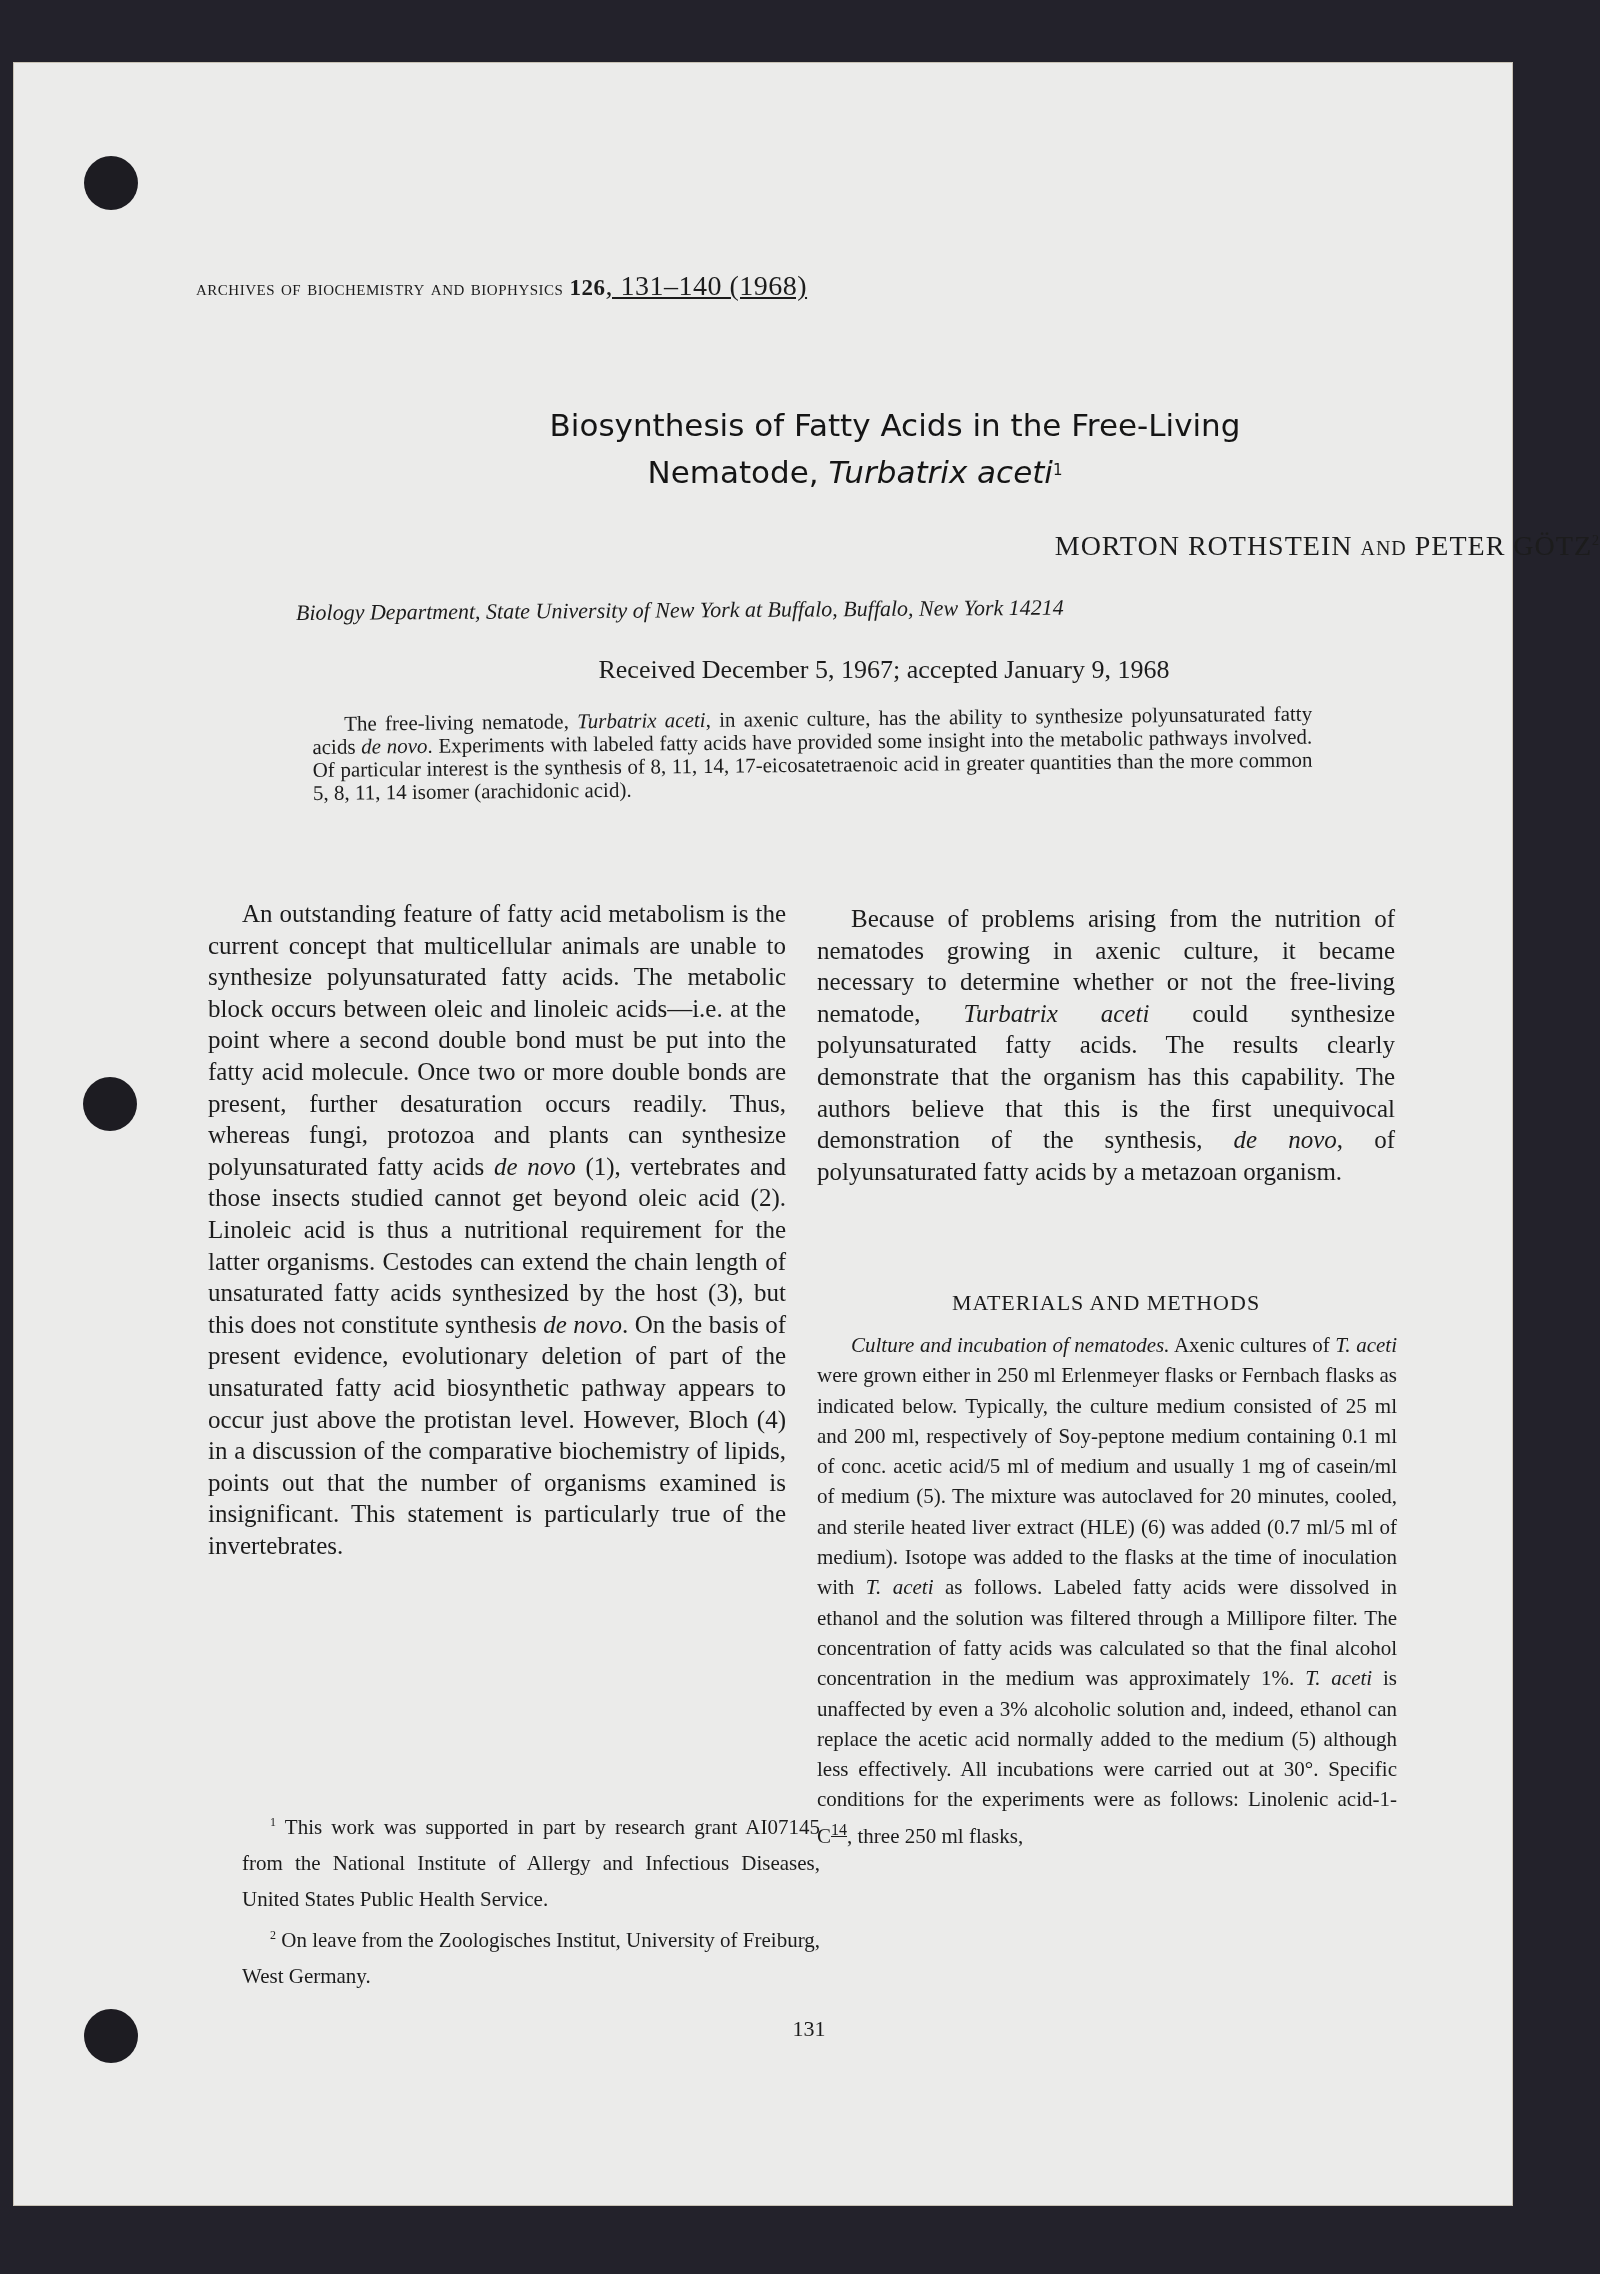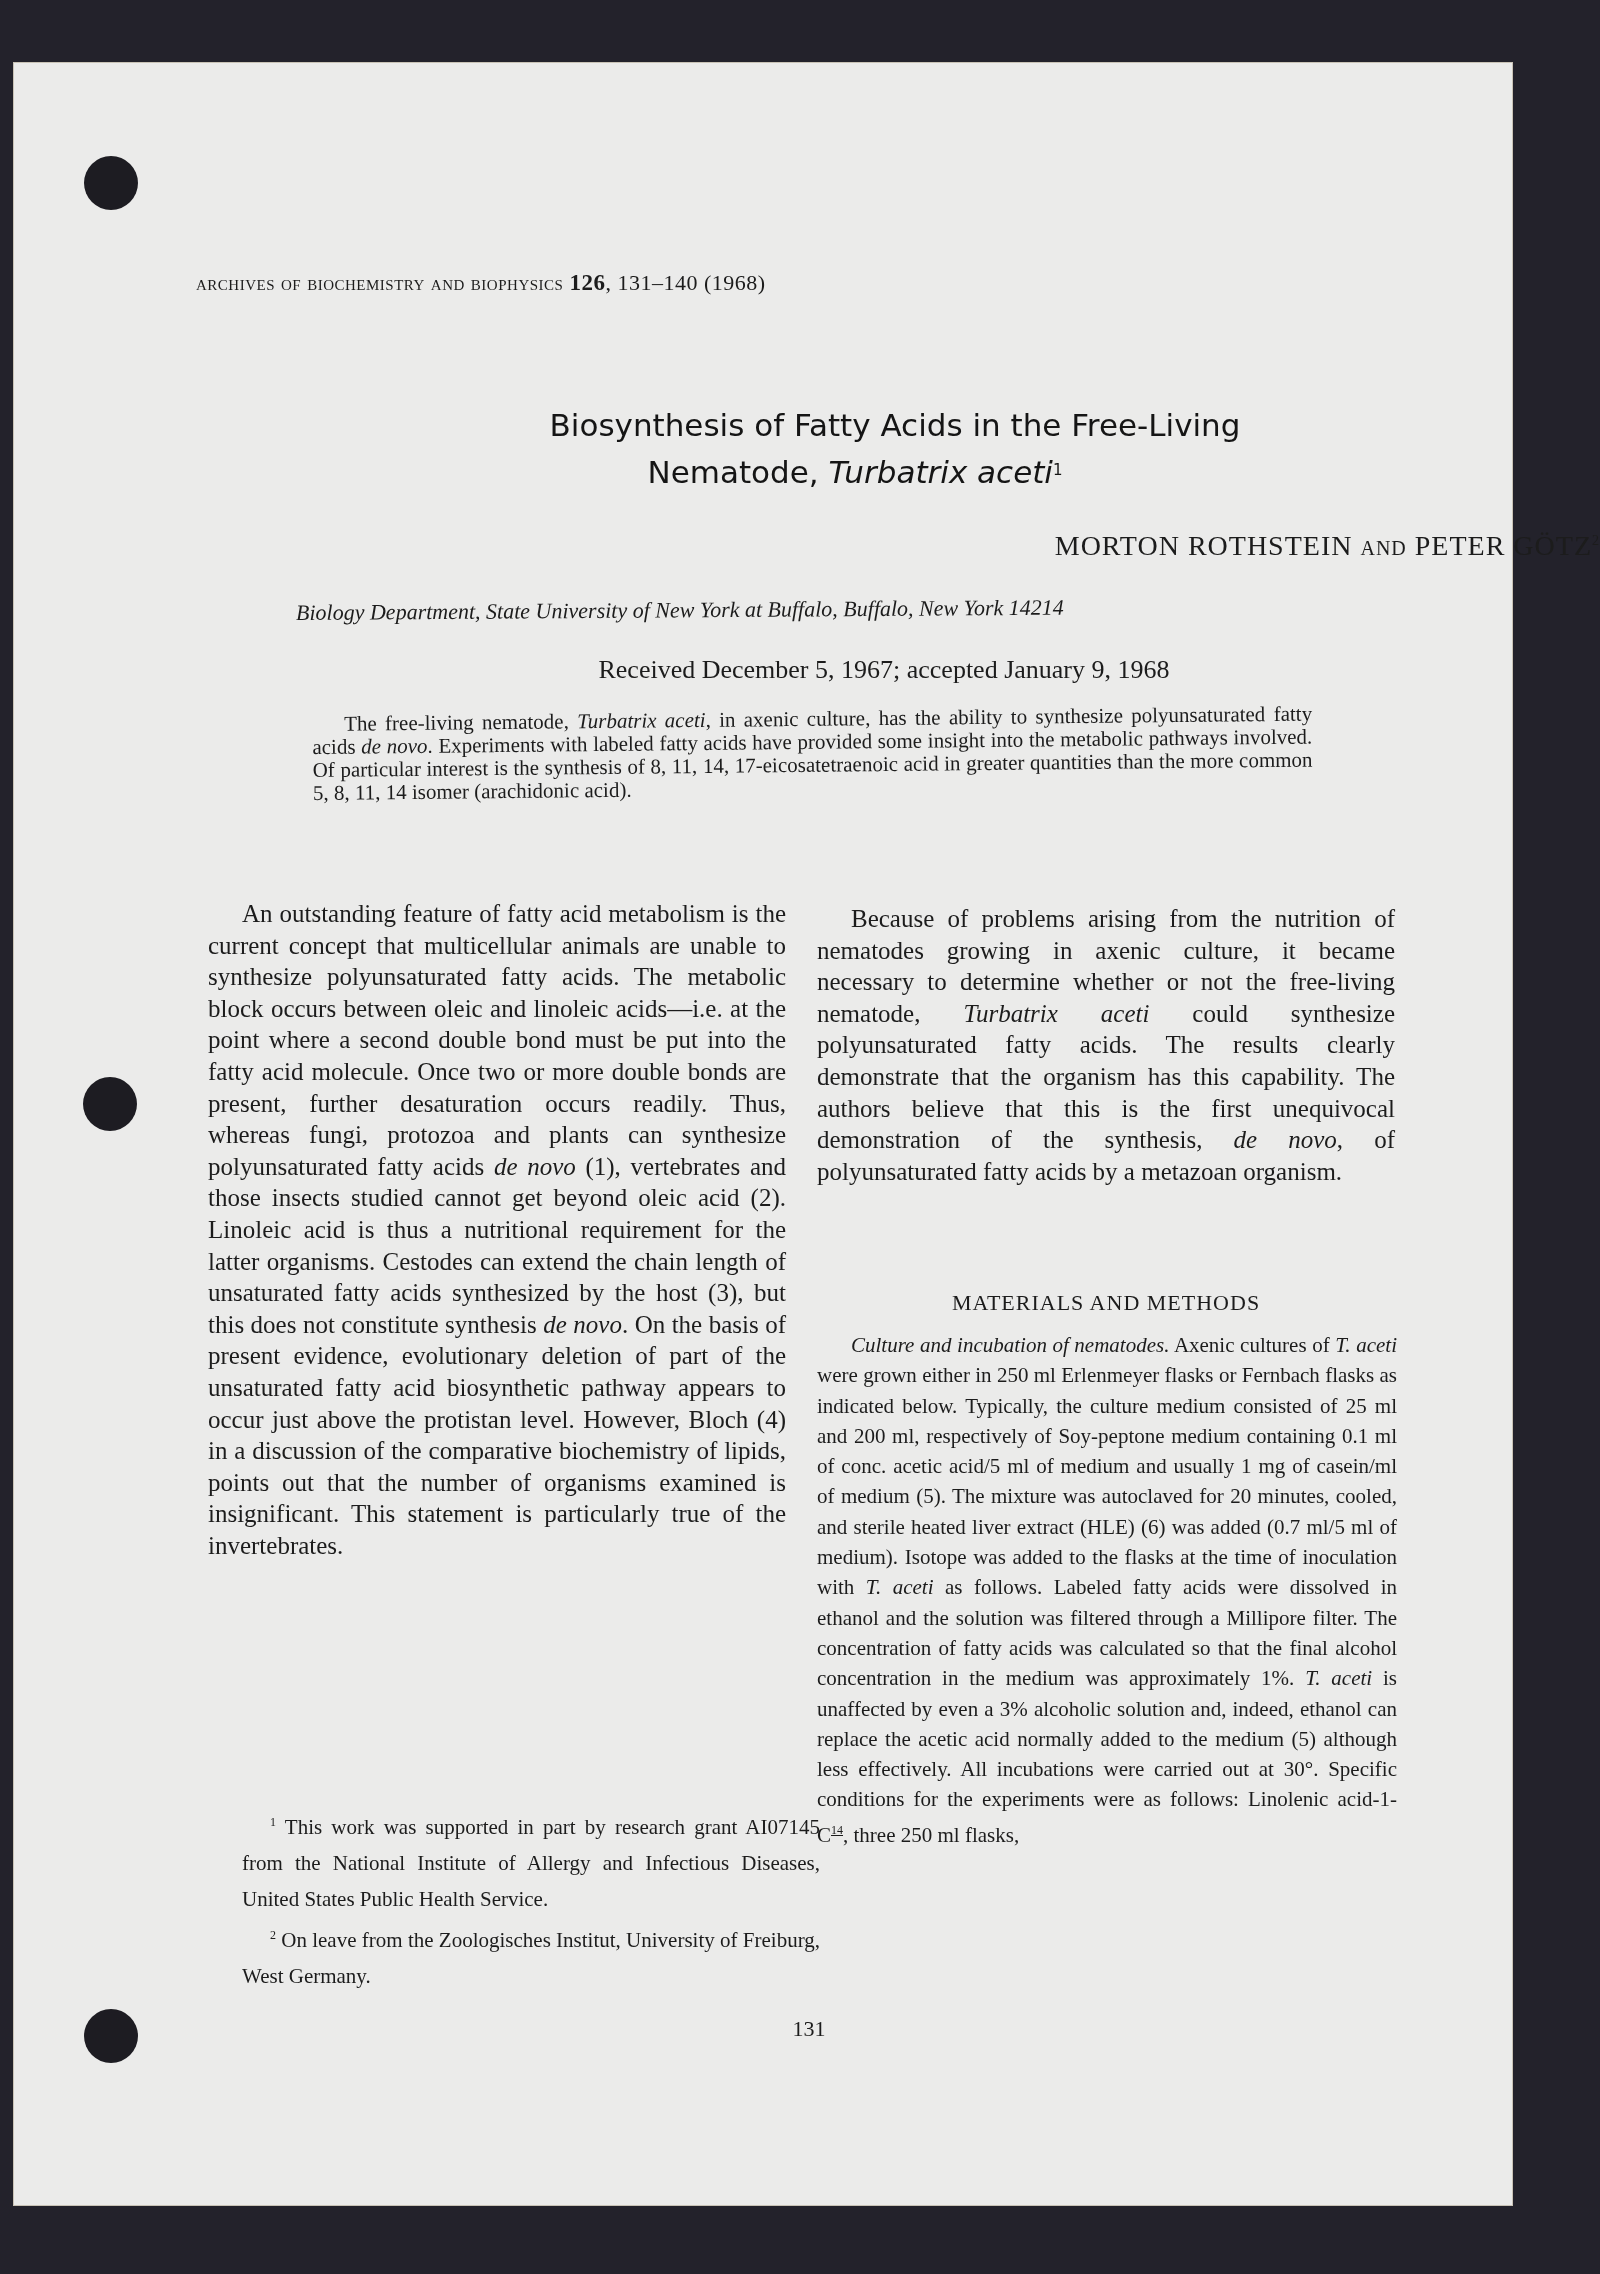--- a/index.html
+++ b/index.html
@@ -18,21 +18,21 @@
   .hole.h1{left:70px;top:93px;}
   .hole.h2{left:69px;top:1014px;width:54px;height:54px;}
   .hole.h3{left:70px;top:1946px;}
 
   .journal{
     position:absolute;left:196px;top:270px;
     font-size:19px;letter-spacing:0.5px;
   }
   .journal .sc{font-variant:small-caps;text-transform:lowercase;font-size:22px;}
   .journal .vol{font-weight:bold;font-size:23px;}
-  .journal .pages{font-size:22px;}
+  .journal .pages{font-size:28px;text-decoration:underline;}
 
   .title{
     position:absolute;left:0;right:0;top:402px;text-align:center;
     font-family:"DejaVu Sans","Liberation Sans",sans-serif;
     font-size:31px;line-height:47px;color:#151515;
   }
   .title .l1{display:block;padding-left:190px;}
   .title .l2{display:block;padding-left:110px;}
   .title sup{font-size:15px;vertical-align:top;position:relative;top:-2px;}
 
@@ -74,21 +74,21 @@
 
   .heading{
     position:absolute;left:817px;top:1290px;width:578px;text-align:center;
     font-size:22px;letter-spacing:1px;
   }
   .methods{
     position:absolute;left:817px;top:1330px;width:580px;
     font-size:21px;line-height:30.3px;text-align:justify;
   }
   .methods p{margin:0;text-indent:34px;}
-  .methods sup{font-size:12px;text-decoration:underline;}
+  .methods sup{font-size:16px;text-decoration:underline;}
 
   .pagenum{
     position:absolute;left:0;right:0;top:2016px;text-align:center;font-size:22px;padding-left:18px;
   }
   i{font-style:italic;}
 </style>
 </head>
 <body>
 
 <div class="paper">

